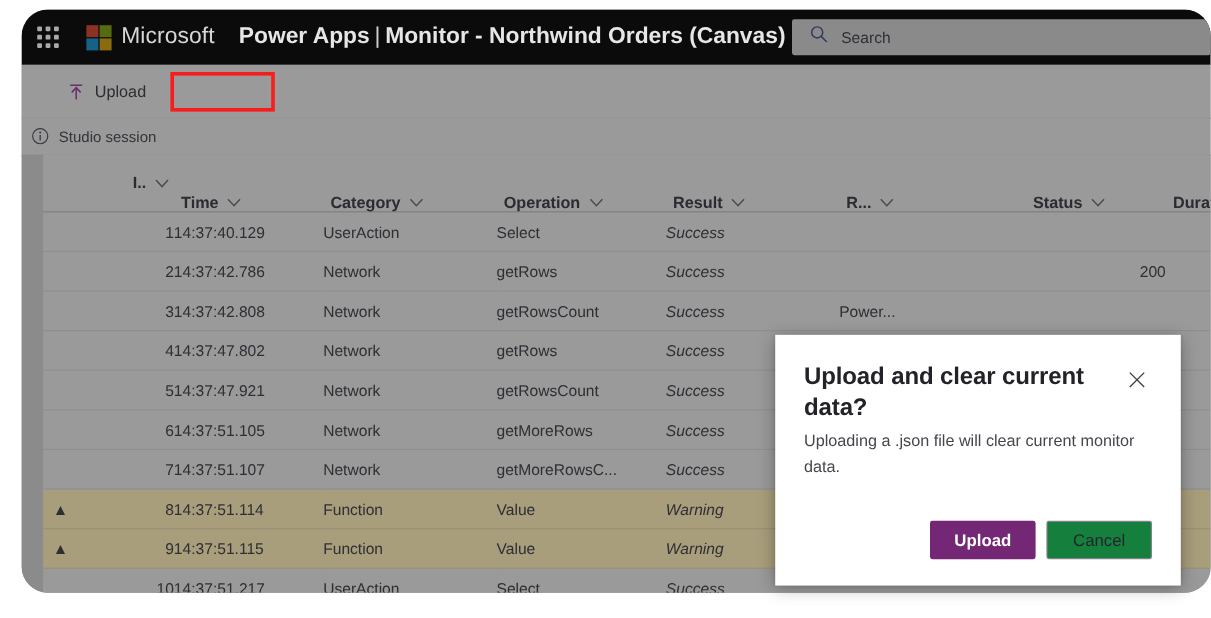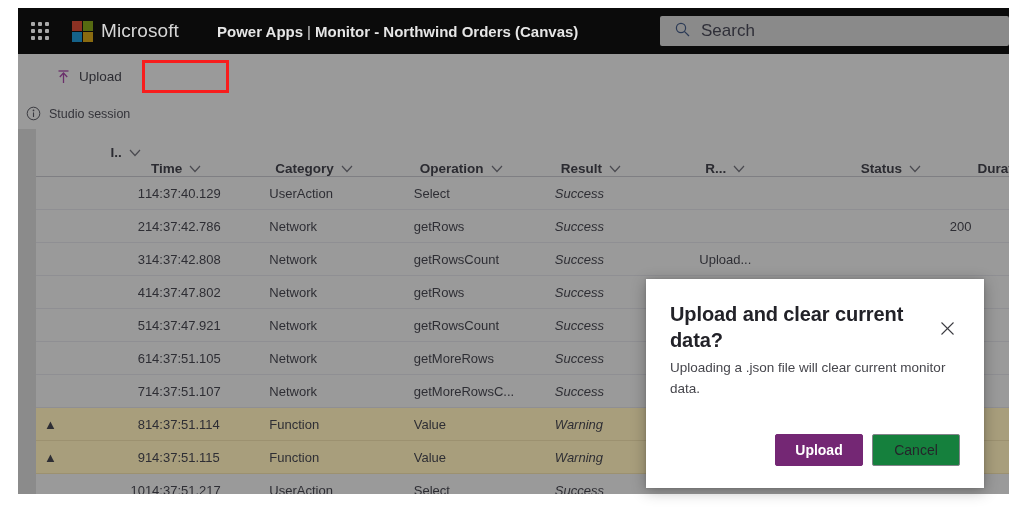--- a/index.html
+++ b/index.html
@@ -17,20 +17,21 @@
   }
   
   #app {
     position: absolute;
     left: 18px;
     top: 8px;
     width: 991px;
     height: 486px;
     background: #9a9a9a;
     overflow: hidden;
+    border-radius: 22px;
   }
   
   .suitebar {
     position: absolute;
     left: 0; top: 0;
     width: 991px; height: 46px;
     background: #0b0b0b;
     display: flex;
     align-items: center;
   }
@@ -61,41 +62,41 @@
   .ms-y { background: #8a6b10; }
   .msword {
     color: #d6d6d6;
     font-size: 19px;
     margin-left: 8px;
     letter-spacing: .1px;
     font-weight: 400;
   }
   .appname {
     color: #e6e6e6;
-    font-size: 15px;
+    font-size: 19px;
     font-weight: 600;
-    margin-left: 38px;
+    margin-left: 20px;
     white-space: nowrap;
   }
   .appname .divider { font-weight: 400; padding: 0 4px; color: #cfcfcf; }
   .searchbox {
     position: absolute;
     left: 642px; top: 8px;
     width: 349px; height: 30px;
     background: #8a8a8a;
     border-radius: 2px;
     display: flex;
     align-items: center;
     cursor: text;
   }
   .searchbox .mag { margin-left: 14px; display: block; }
   .searchbox .ph {
     margin-left: 10px;
     color: #2f2f38;
-    font-size: 17px;
+    font-size: 13px;
   }
   
   .cmdbar {
     position: absolute;
     left: 0; top: 46px;
     width: 991px; height: 44px;
     background: #9a9a9a;
     display: flex;
     align-items: center;
     border-bottom: 1px solid #8e8e8e;
@@ -205,21 +206,21 @@
   
   .modal {
     position: absolute;
     left: 646px; top: 279px;
     width: 338px; height: 209px;
     background: #ffffff;
     box-shadow: 0 3px 14px rgba(0,0,0,.30), 0 0 3px rgba(0,0,0,.14);
     box-sizing: border-box;
     padding: 22px 24px 0 24px;
   }
-  .modal-head { display: flex; align-items: center; justify-content: space-between; }
+  .modal-head { display: flex; align-items: flex-start; justify-content: space-between; }
   .modal-title {
     font-size: 20px;
     font-weight: 600;
     color: #222228;
     line-height: 26px;
     max-width: 250px;
     letter-spacing: -.1px;
   }
   .modal-close {
     width: 26px; height: 26px;
@@ -418,21 +419,21 @@
               <td class="c-stat">200</td>
               <td class="c-dur">2,625</td>
             </tr>
             <tr class="row">
               <td class="c-flag"></td>
               <td class="c-idx">3</td>
               <td class="c-time">14:37:42.808</td>
               <td class="c-cat">Network</td>
               <td class="c-op">getRowsCount</td>
               <td class="c-res">Success</td>
-              <td class="c-req">Upload...</td>
+              <td class="c-req">Power...</td>
               <td class="c-stat"></td>
               <td class="c-dur"></td>
             </tr>
             <tr class="row">
               <td class="c-flag"></td>
               <td class="c-idx">4</td>
               <td class="c-time">14:37:47.802</td>
               <td class="c-cat">Network</td>
               <td class="c-op">getRows</td>
               <td class="c-res">Success</td>

